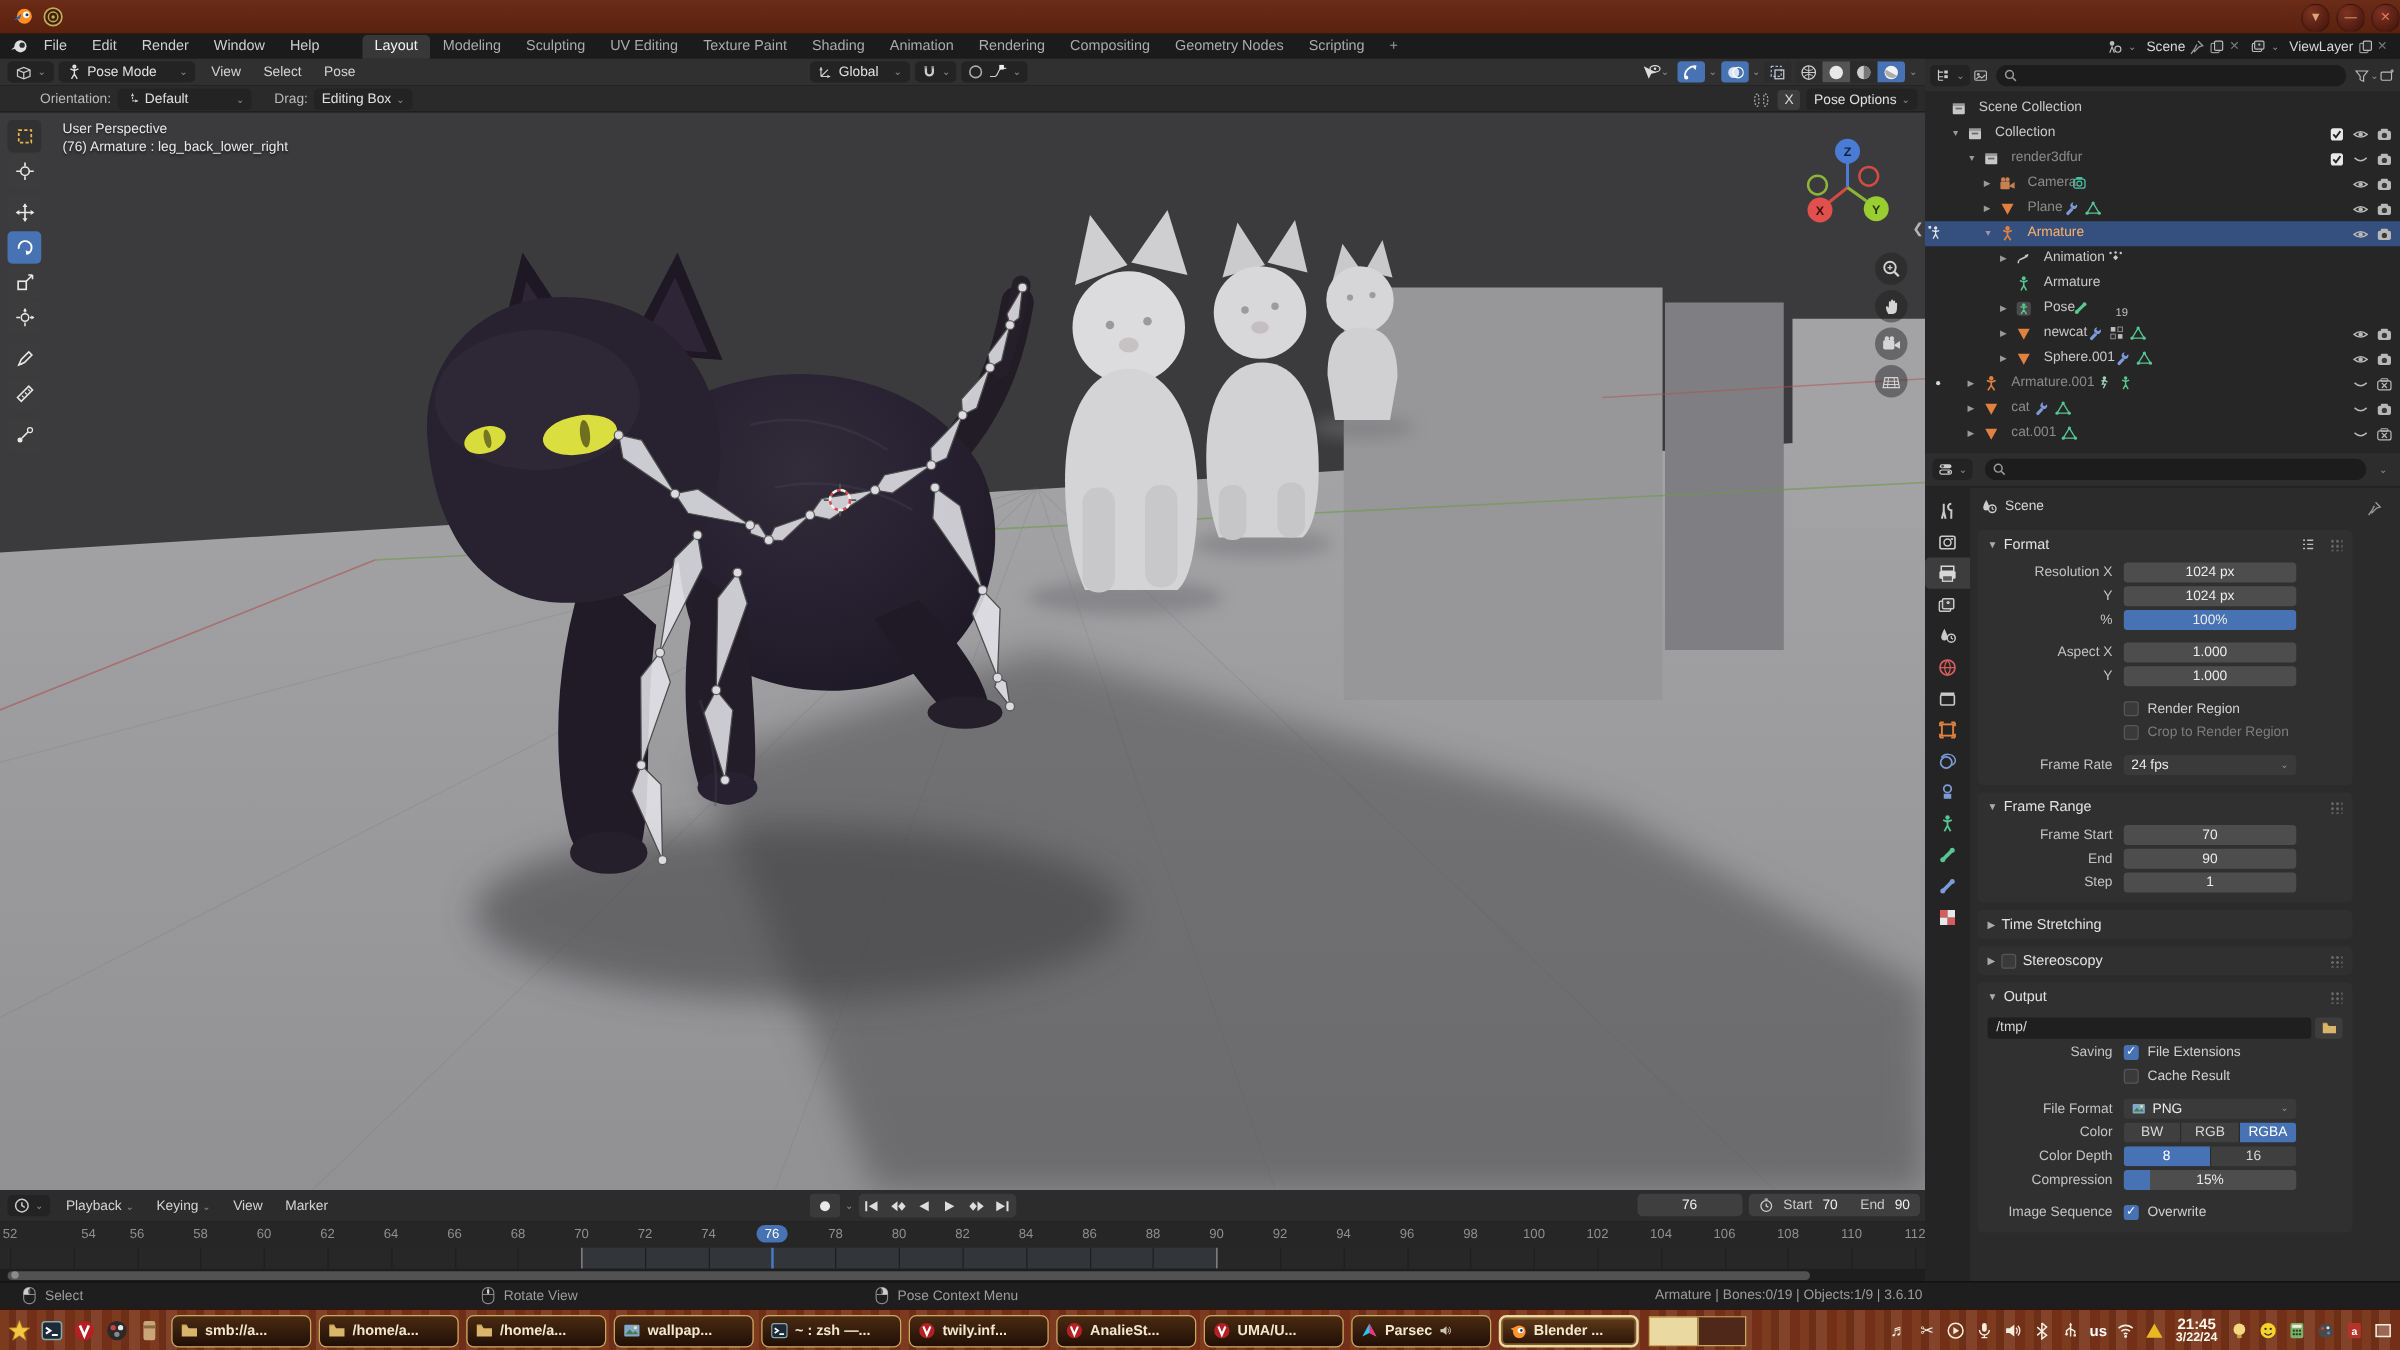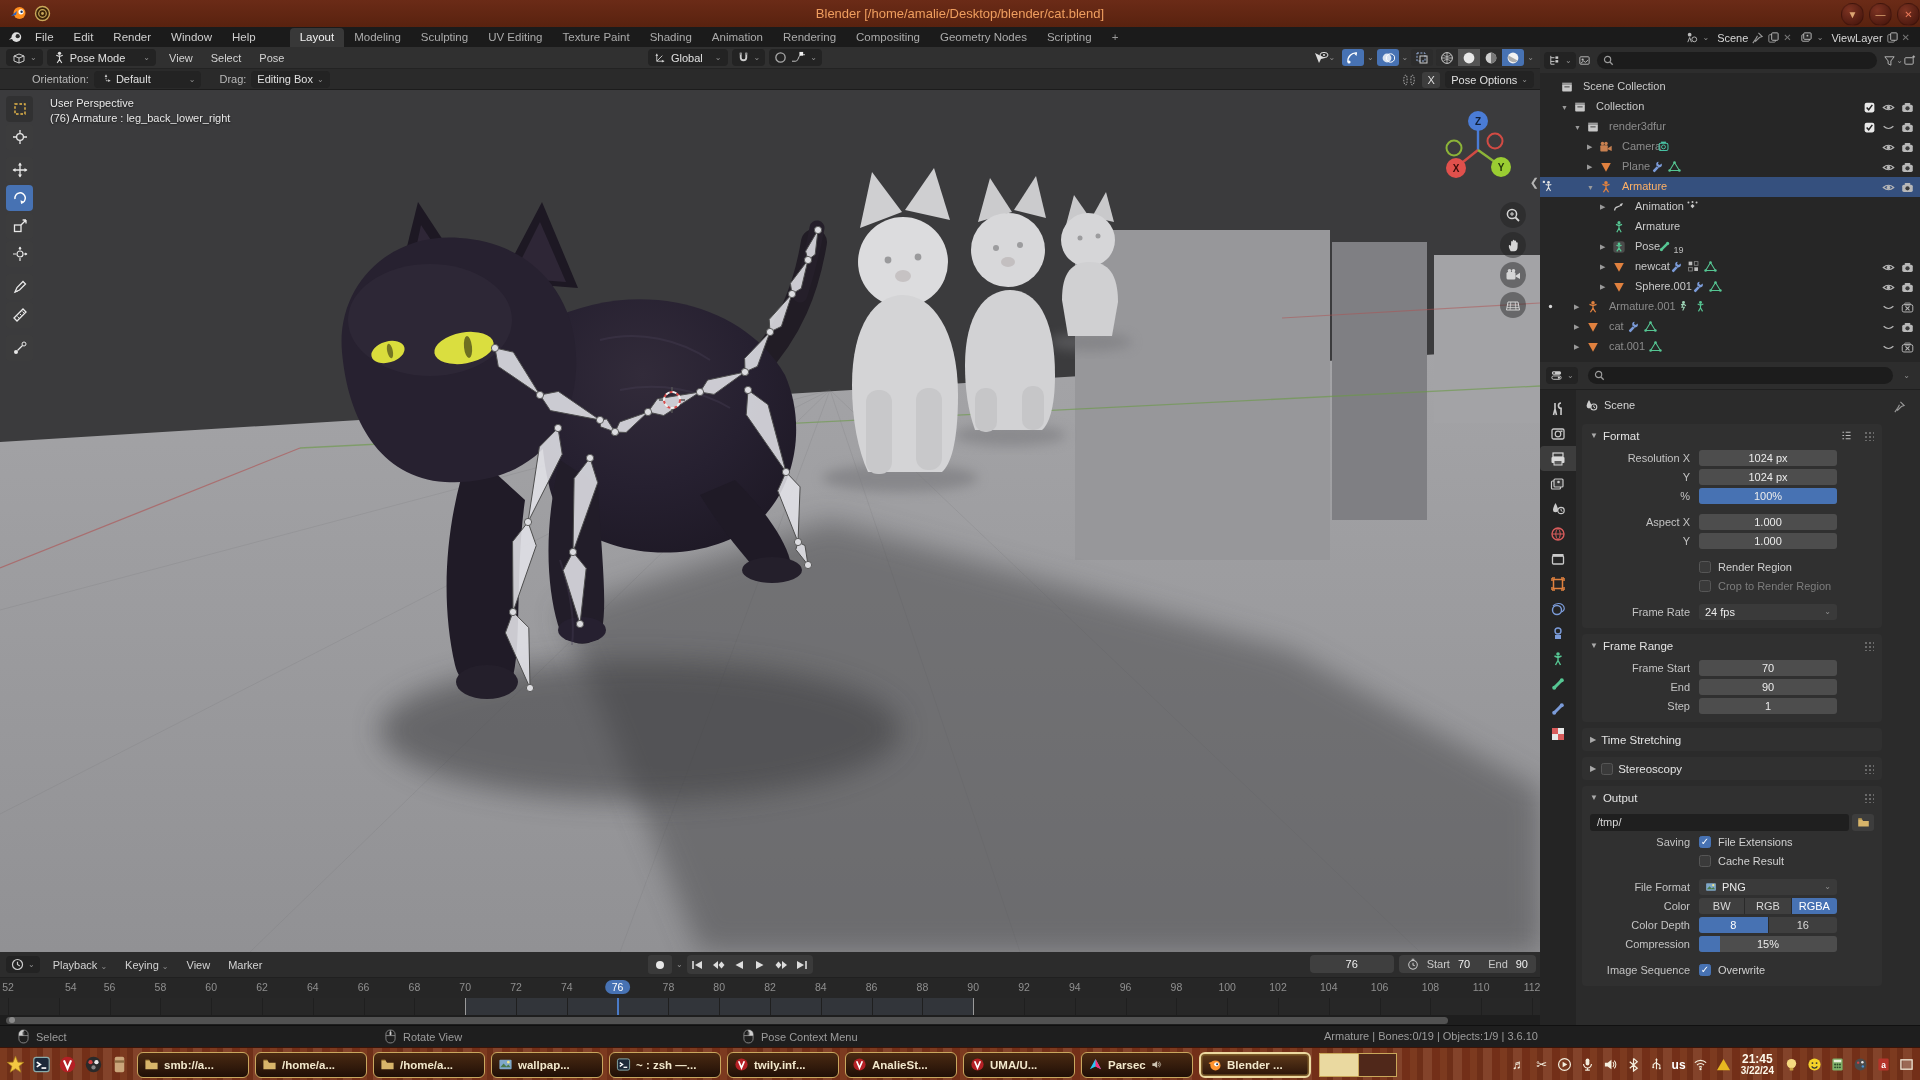--- a/index.html
+++ b/index.html
@@ -86,21 +86,21 @@
   .ol-header{position:absolute;left:0;top:0;width:380px;height:26px;background:#2d2d2d;display:flex;align-items:center;padding:0 4px;box-sizing:border-box;}
   .searchbox{flex:1;height:17px;background:#1c1c1c;border-radius:9px;margin:0 6px;display:flex;align-items:center;padding:0 6px;color:#888;}
   .ol-rows{position:absolute;left:0;top:30px;width:380px;}
   .ol-row{position:absolute;left:0;width:380px;height:20px;display:flex;align-items:center;}
   .ol-row.sel{background:#35507e;}
   .ol-name{margin-left:5px;color:#c9c9c9;white-space:nowrap;}
   .ol-name.dim{color:#8b8b8b;}
   .ol-name.selname{color:#ffb165;}
   .ol-exp{position:absolute;font-size:7px;color:#9a9a9a;}
   .ol-toggles{position:absolute;right:6px;display:flex;gap:6px;align-items:center;}
-  .badge{color:#bdbdbd;font-size:9px;margin-left:0;align-self:flex-end;margin-bottom:1px;}
+  .badge{color:#bdbdbd;font-size:9px;margin-left:19px;align-self:flex-end;margin-bottom:1px;}
   
   .properties{position:absolute;left:0;top:315px;width:380px;height:663px;background:#2b2b2b;overflow:hidden;}
   .pr-header{position:absolute;left:0;top:0;width:380px;height:28px;background:#2d2d2d;display:flex;align-items:center;padding:0 6px;box-sizing:border-box;border-bottom:1px solid #1f1f1f;}
   .tabstrip{position:absolute;left:0;top:28px;width:36px;height:635px;background:#242424;}
   .ptab{position:absolute;left:0;width:36px;height:25px;display:flex;align-items:center;justify-content:center;}
   .ptab.active{background:#3d3d3d;border-radius:4px 0 0 4px;}
   .pr-body{position:absolute;left:36px;top:28px;width:344px;height:635px;}
   .breadcrumb{position:absolute;left:8px;top:8px;display:flex;align-items:center;gap:6px;color:#d5d5d5;}
   .bc-pin{position:absolute;right:14px;top:10px;}
   .panels{position:absolute;left:6px;top:34px;width:300px;}
@@ -172,21 +172,20 @@
           <path d="M1 11 L7 6 L6 10 Z" fill="#2a63c4"></path>
         </svg>
       </span>
     <span style="margin-left:7px">
         <svg width="17" height="17" viewBox="0 0 17 17">
           <circle cx="8.5" cy="8.5" r="7" fill="#3a2208" stroke="#c9a85a" stroke-width="1.4"></circle>
           <circle cx="8.5" cy="8.5" r="3.8" fill="none" stroke="#c9a85a" stroke-width="1.2"></circle>
           <circle cx="8.5" cy="8.5" r="1.4" fill="#c9a85a"></circle>
         </svg>
       </span>
-    <div class="title-text">Blender [/home/amalie/Desktop/blender/cat.blend]</div>
     <div class="winbtn" style="left:1841px">▼</div>
     <div class="winbtn" style="left:1869px">—</div>
     <div class="winbtn" style="left:1897px;color:#e87858">✕</div>
   </div>
 
   <div class="abs topbar">
     <span style="margin:0 2px 2px 8px">
         <svg width="15" height="15" viewBox="0 0 17 17">
           <circle cx="9.5" cy="8" r="5.5" fill="#dedede"></circle>
           <circle cx="11" cy="7" r="2.4" fill="#2b2b2b"></circle>
@@ -1581,21 +1580,21 @@
           <svg width="11" height="15" viewBox="0 0 12 16">
             <rect x="1" y="1" width="10" height="14" rx="4.5" fill="none" stroke="#8a8a8a"></rect>
             <path d="M1 7 H11" stroke="#8a8a8a"></path>
             <path d="M6 1 V7" stroke="#8a8a8a"></path>
             <path d="M1 5.5 a5 4.5 0 0 1 5 -4.5 V7 H1 Z" fill="none"></path>
             <path d="M11 5.5 a5 4.5 0 0 0 -5 -4.5 V7 H11 Z" fill="none"></path>
             <rect x="5" y="2.5" width="2" height="4" rx="1" fill="#cfcfcf"></rect>
           </svg>
           <span>Rotate View</span>
         </div>
-        <div class="hint" style="left: 743px;">
+        <div class="hint" style="left: 700px;">
           <svg width="11" height="15" viewBox="0 0 12 16">
             <rect x="1" y="1" width="10" height="14" rx="4.5" fill="none" stroke="#8a8a8a"></rect>
             <path d="M1 7 H11" stroke="#8a8a8a"></path>
             <path d="M6 1 V7" stroke="#8a8a8a"></path>
             <path d="M1 5.5 a5 4.5 0 0 1 5 -4.5 V7 H1 Z" fill="none"></path>
             <path d="M11 5.5 a5 4.5 0 0 0 -5 -4.5 V7 H11 Z" fill="#cfcfcf"></path>
             <rect x="5" y="2.5" width="2" height="4" rx="1" fill="#555"></rect>
           </svg>
           <span>Pose Context Menu</span>
         </div>

